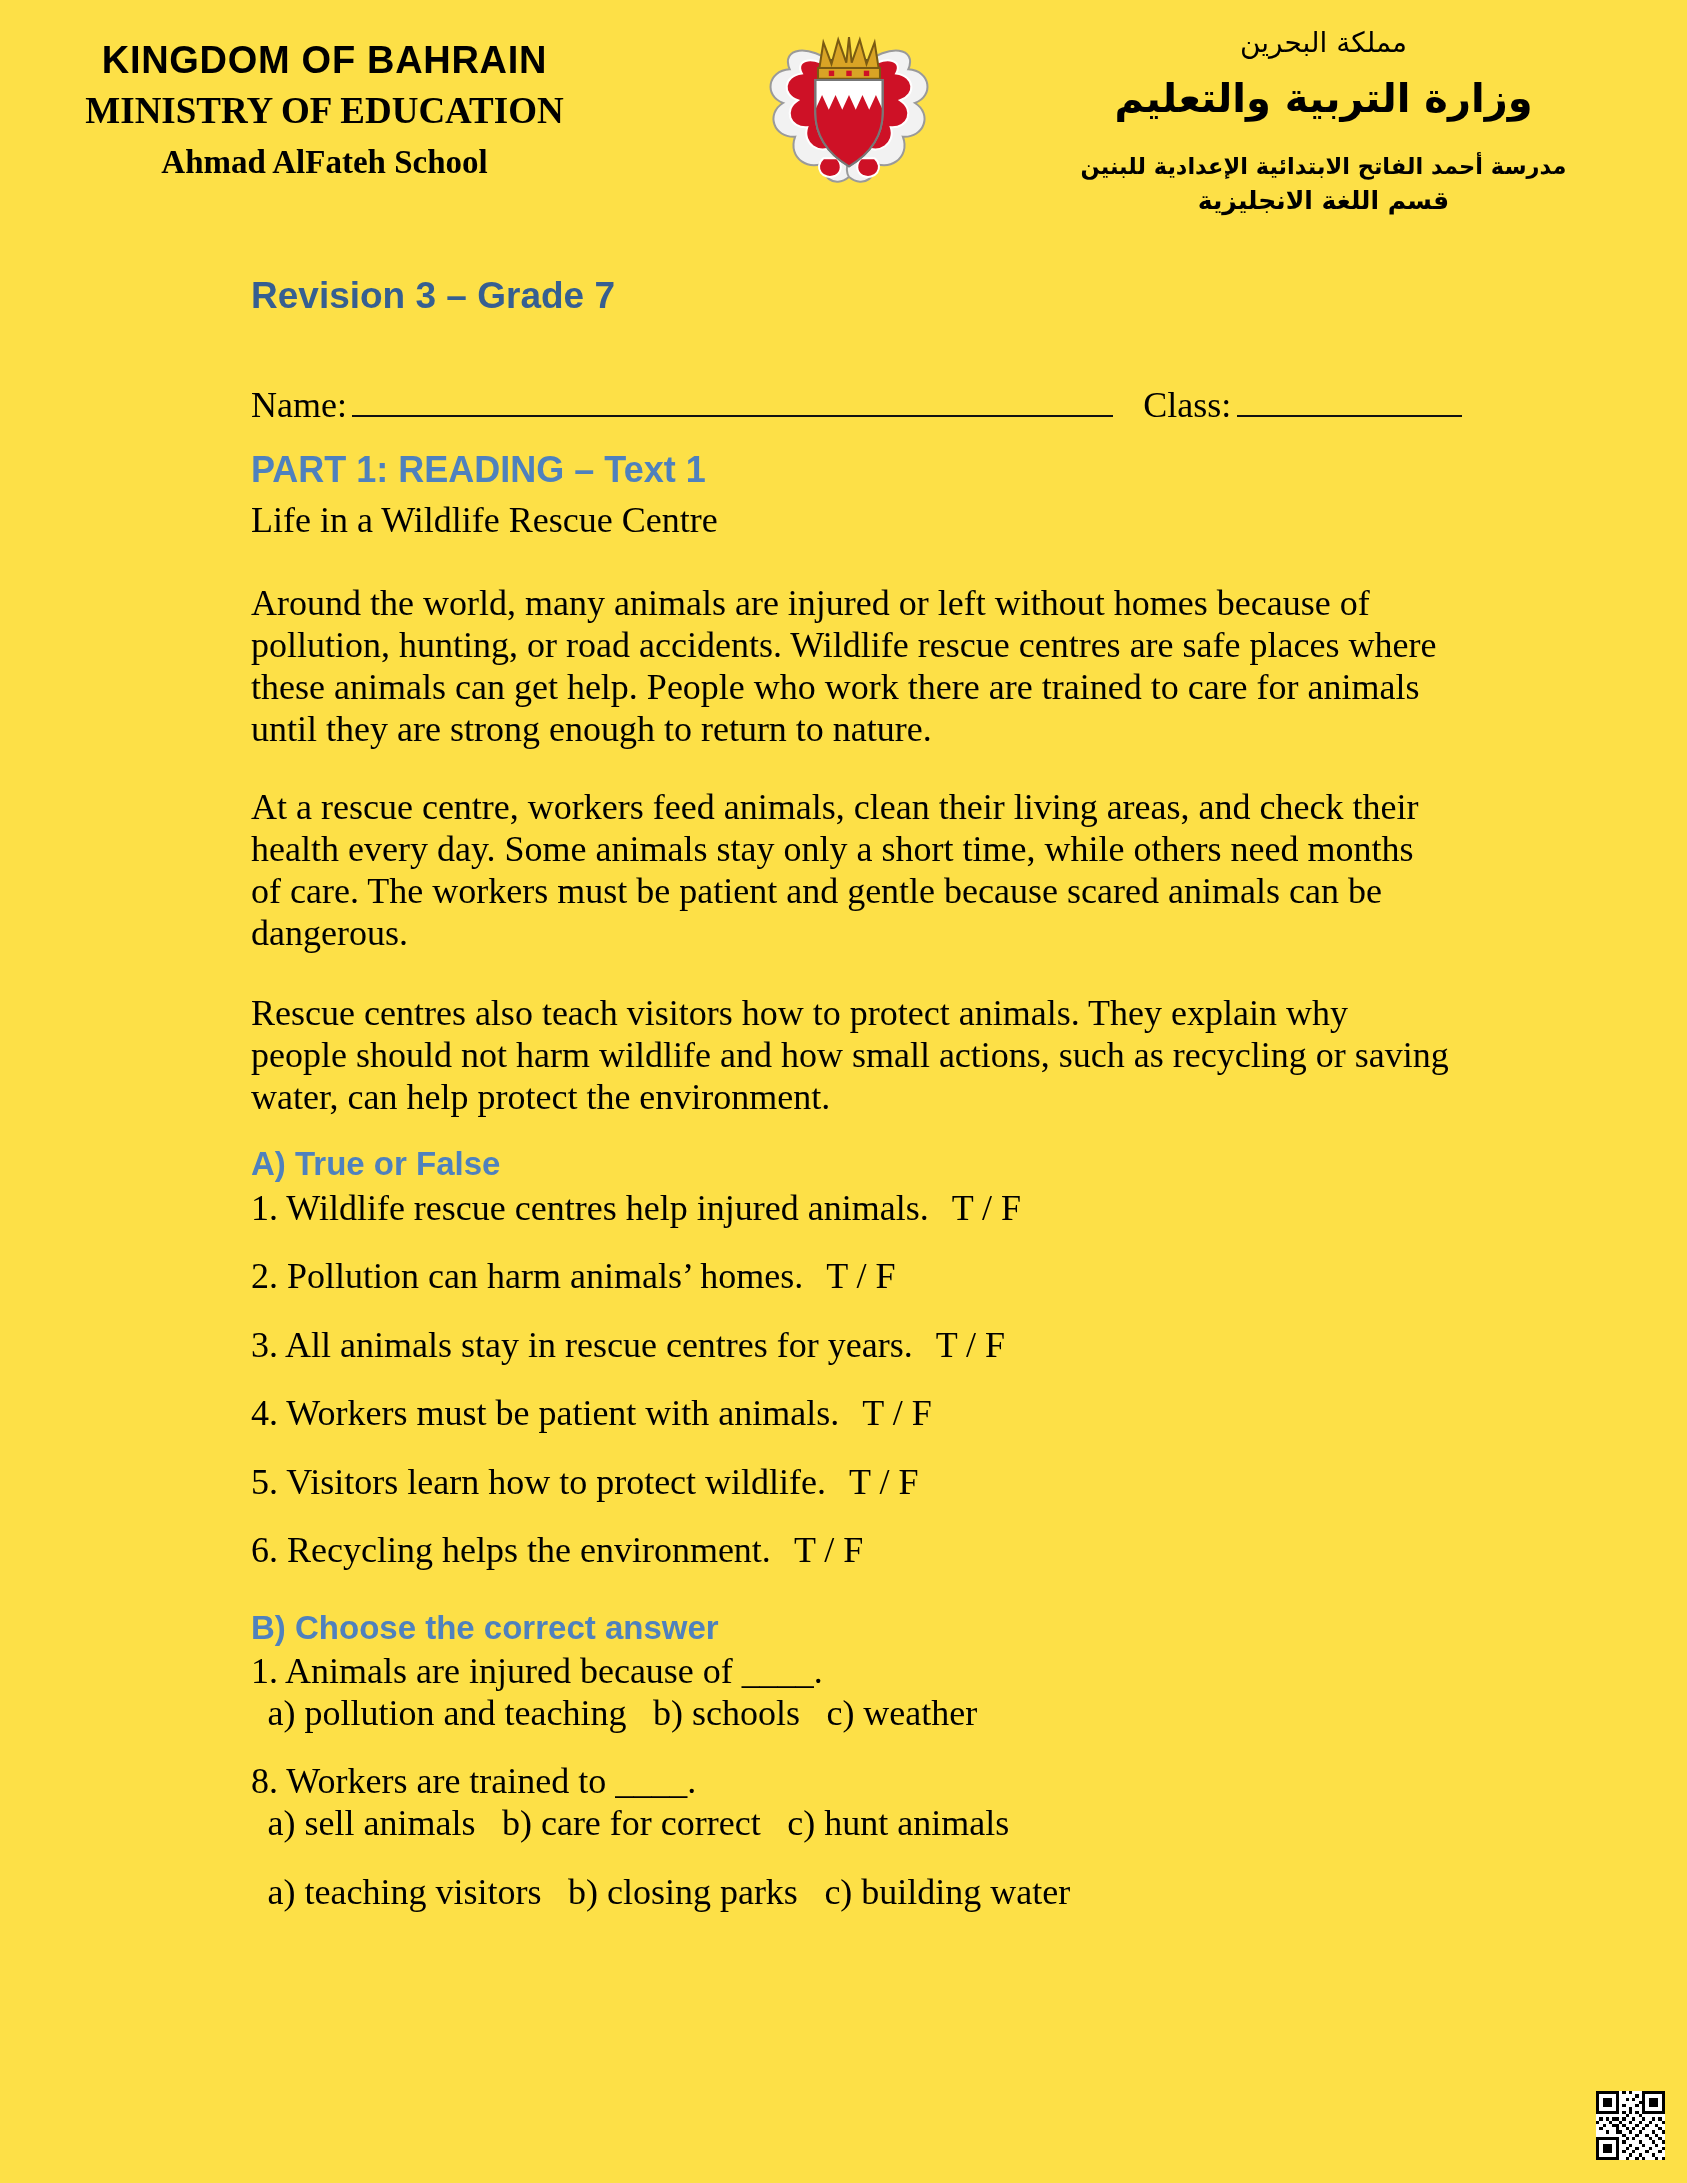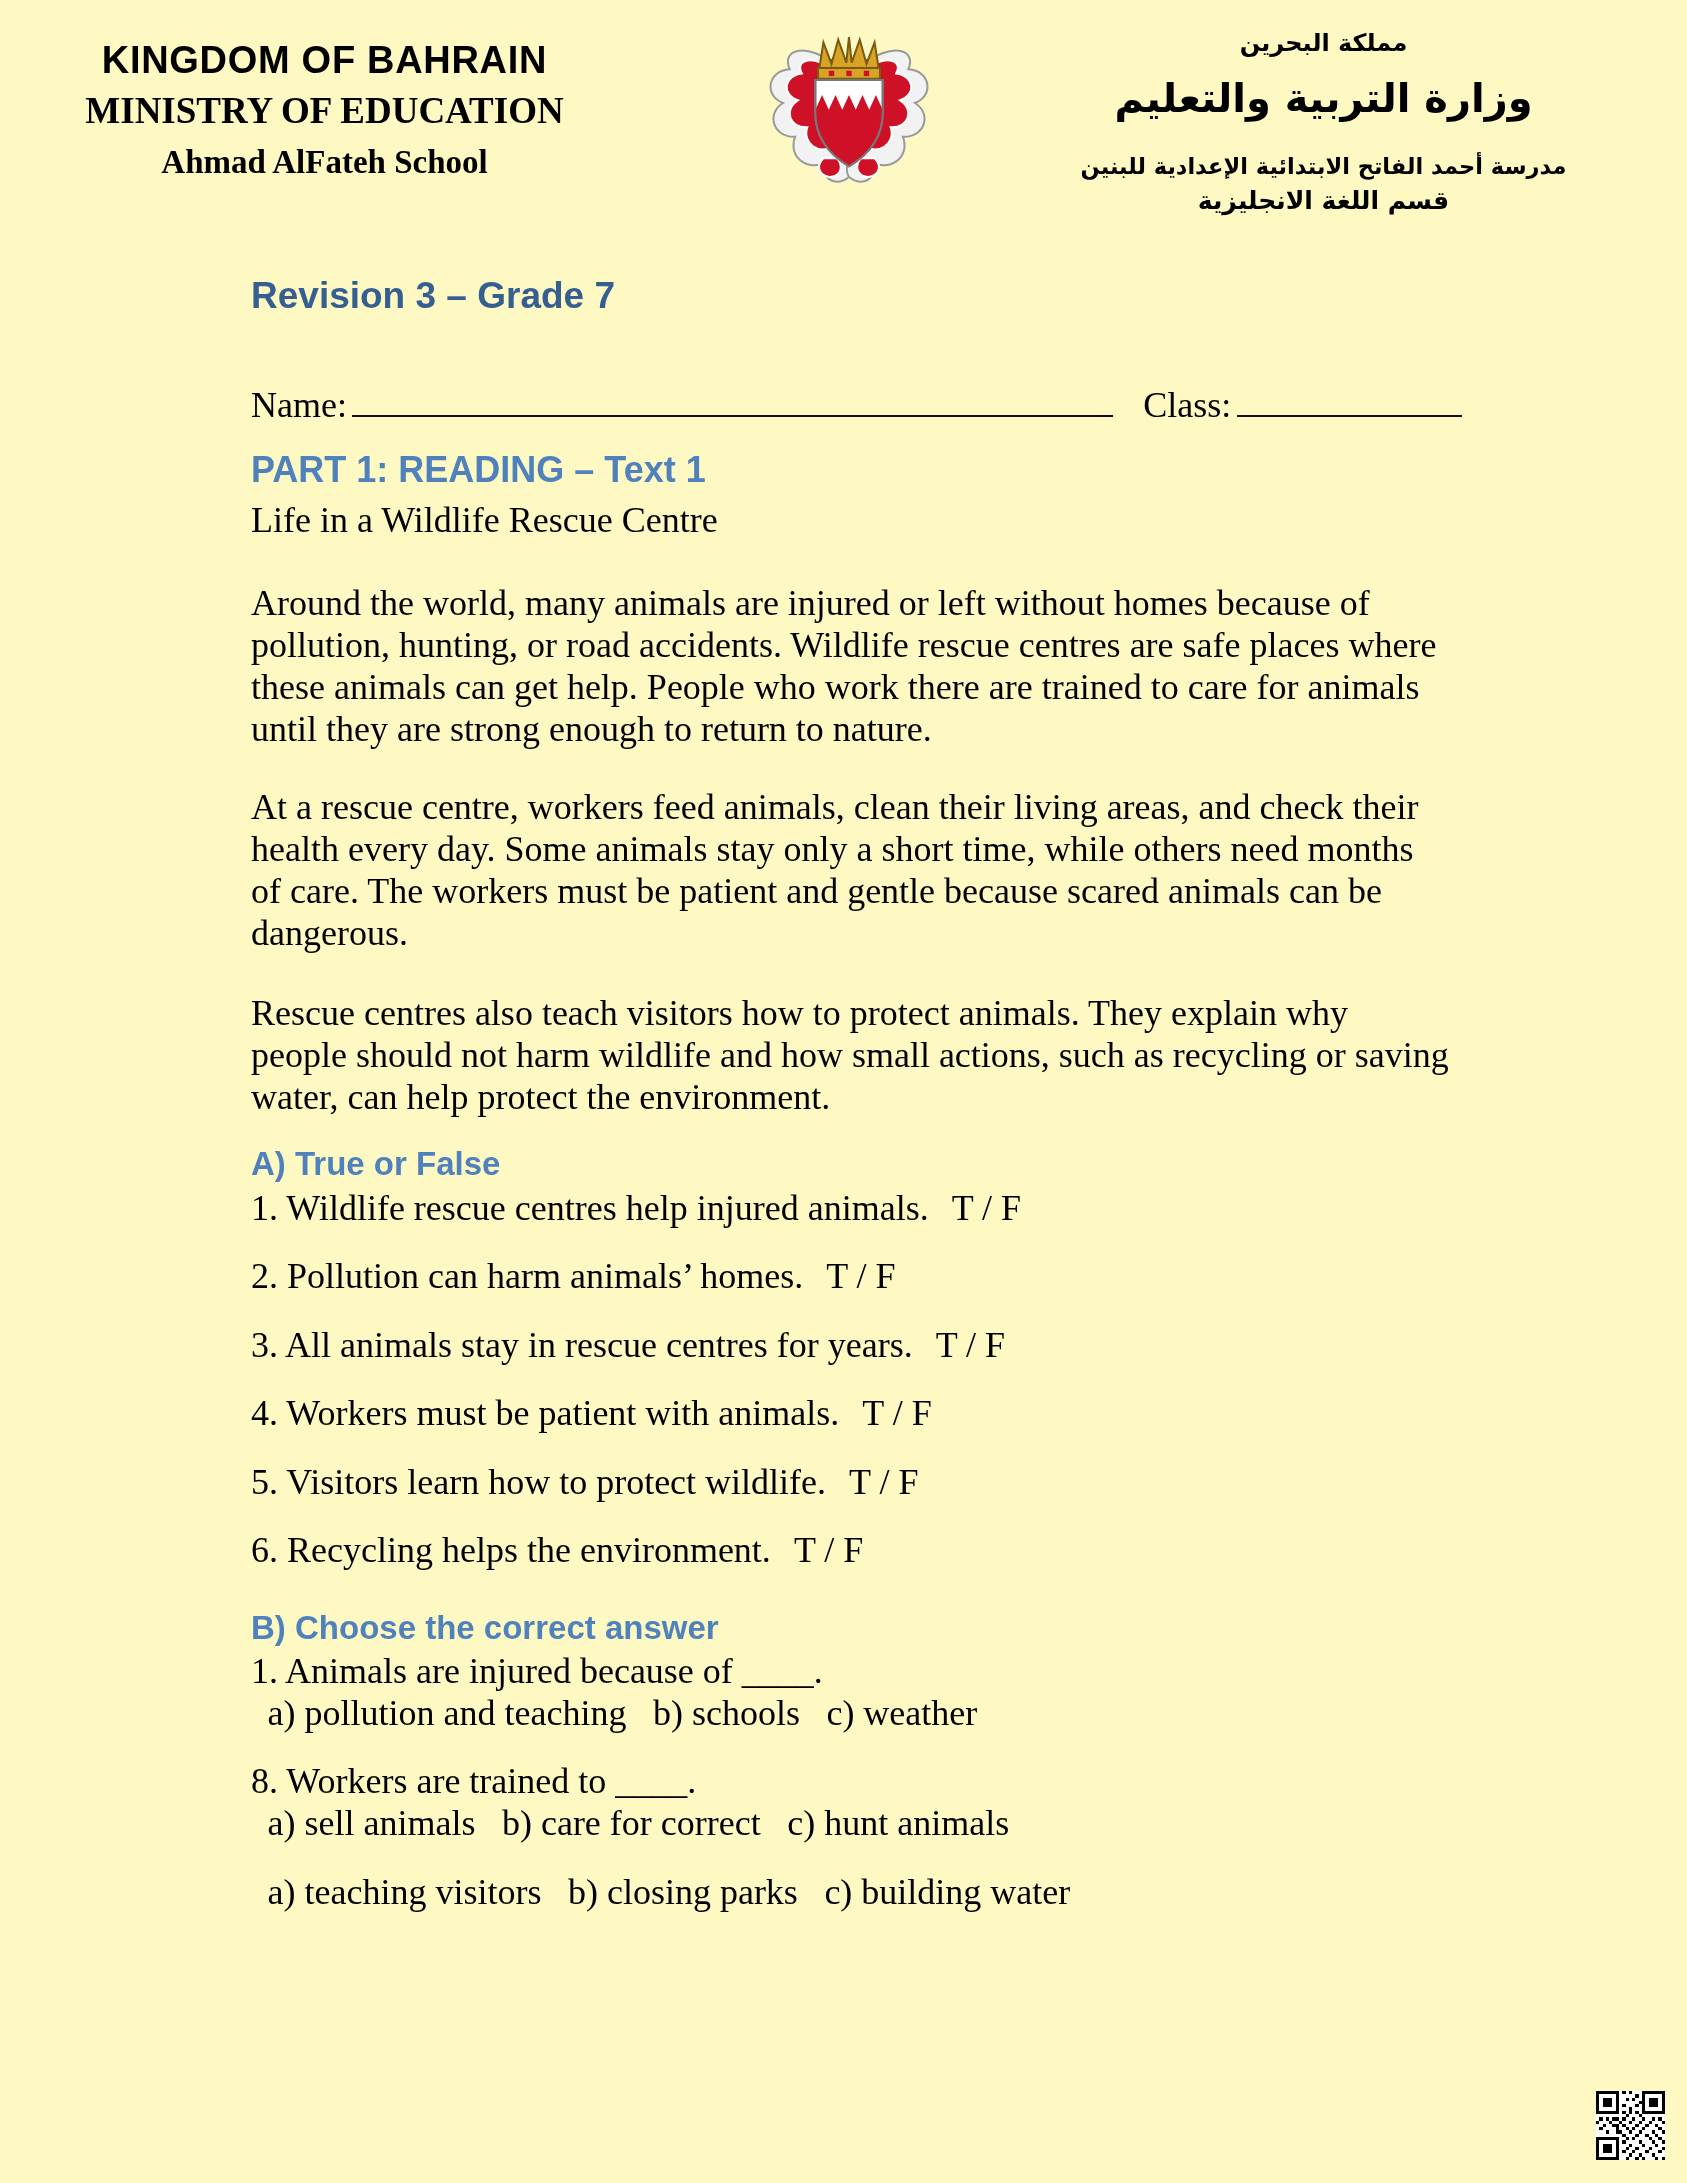--- a/index.html
+++ b/index.html
@@ -7,41 +7,41 @@
     --heading-blue:#4F81BD;
     --text:#000000;
     --crest-red:#CE1126;
     --crown-gold:#D9A425;
   }
   *{margin:0;padding:0;box-sizing:border-box;}
   html,body{background:#888;}
   .page{
     position:relative;
     width:1687px;height:2183px;
-    background:#fef9c3;
+    background:#fde047;
     overflow:hidden;
     font-family:"Liberation Serif",serif;
     color:var(--text);
   }
   .arabic{font-family:"DejaVu Sans",sans-serif;direction:rtl;}
 
   
   .hdr-left{
     position:absolute;left:63px;top:38px;width:523px;text-align:center;
   }
   .hdr-left .l1{font-family:"Liberation Sans",sans-serif;font-weight:bold;font-size:38px;line-height:44px;letter-spacing:0.7px;}
   .hdr-left .l2{font-family:"Liberation Serif",serif;font-weight:bold;font-size:37px;line-height:42px;margin-top:8px;}
   .hdr-left .l3{font-family:"Liberation Serif",serif;font-weight:bold;font-size:33px;line-height:38px;margin-top:10.6px;}
 
   .crest{position:absolute;left:748px;top:30px;width:202px;height:179px;}
 
   .hdr-right{
     position:absolute;left:1059px;top:25px;width:529px;text-align:center;
   }
-  .hdr-right .a1{font-size:24px;line-height:36px;font-weight:bold;}
+  .hdr-right .a1{font-size:28px;line-height:36px;font-weight:normal;}
   .hdr-right .a2{font-size:40px;line-height:74px;font-weight:bold;}
   .hdr-right .a3{font-size:22.5px;line-height:32px;font-weight:bold;margin-top:14.6px;}
   .hdr-right .a4{font-size:25px;line-height:33px;font-weight:bold;margin-top:2px;}
 
   
   .body{
     position:absolute;left:251px;top:255px;width:1201px;
     font-size:36px;line-height:42px;
   }
   .doc-title{

